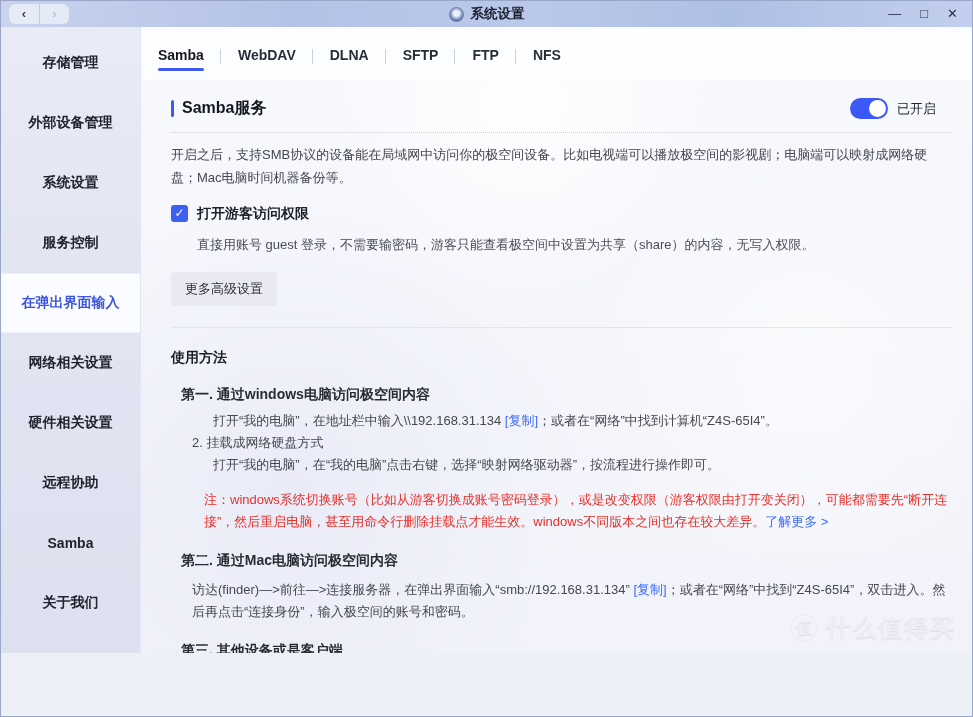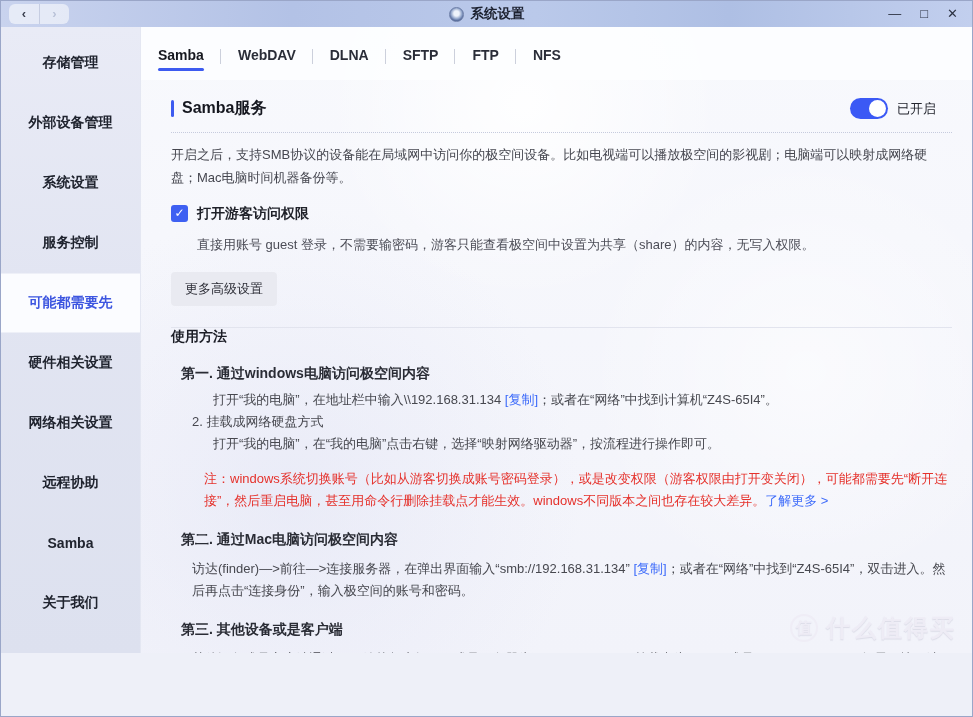--- a/index.html
+++ b/index.html
@@ -75,21 +75,21 @@
     color:#fff; font-size:12px; line-height:17px; text-align:center; }
   .guest-label { font-size:14px; font-weight:bold; color:#1f2129; }
   .guest-desc { font-size:13px; color:#4c4d57; margin:12px 0 0 26px; line-height:1.6; }
 
   .adv-btn { margin-top:17px; display:inline-block; background:#e9eaf1; border:none;
     border-radius:4px; padding:8px 14px; font-size:13px; color:#2e2f38; cursor:pointer;
     font-family:inherit; }
 
   .divider { border:none; border-top:1px solid #e2e4ee; margin:21px 0 0; }
 
-  .usage-title { font-size:14px; font-weight:bold; color:#1c1e27; }
+  .usage-title { font-size:14px; font-weight:bold; color:#1c1e27; margin-top:21px; }
   .step-title { font-size:14px; font-weight:bold; color:#2a2c35; margin-top:19px; padding-left:10px; }
   .step-body { font-size:13px; color:#47484f; line-height:1.7; margin:9px 0 0 21px; max-width:790px; }
   .olist { margin:6px 0 0 21px; font-size:13px; color:#47484f; line-height:1.7; }
   .olist .li-title { }
   .olist .li-body { margin-left:21px; }
   .note { font-size:13px; color:#e5312b; line-height:1.7; margin:12px 0 0 33px; max-width:795px; }
   .link { color:#3d6bfa; cursor:pointer; text-decoration:none; }
 
   
   .watermark { position:absolute; right:16px; bottom:9px; display:flex;
@@ -121,23 +121,23 @@
     </div>
   </div>
 
   <div class="main">
 
     <nav class="sidebar">
       <div class="side-item">存储管理</div>
       <div class="side-item">外部设备管理</div>
       <div class="side-item">系统设置</div>
       <div class="side-item">服务控制</div>
-      <div class="side-item active">可能都需要先</div>
+      <div class="side-item active">在弹出界面输入</div>
+      <div class="side-item">网络相关设置</div>
       <div class="side-item">硬件相关设置</div>
-      <div class="side-item">网络相关设置</div>
       <div class="side-item">远程协助</div>
       <div class="side-item">Samba</div>
       <div class="side-item">关于我们</div>
     </nav>
 
     <section class="content">
 
       <div class="tabbar">
         <div class="tab active"><span>Samba</span><span class="underline"></span></div>
         <div class="tab"><span>WebDAV</span></div>

